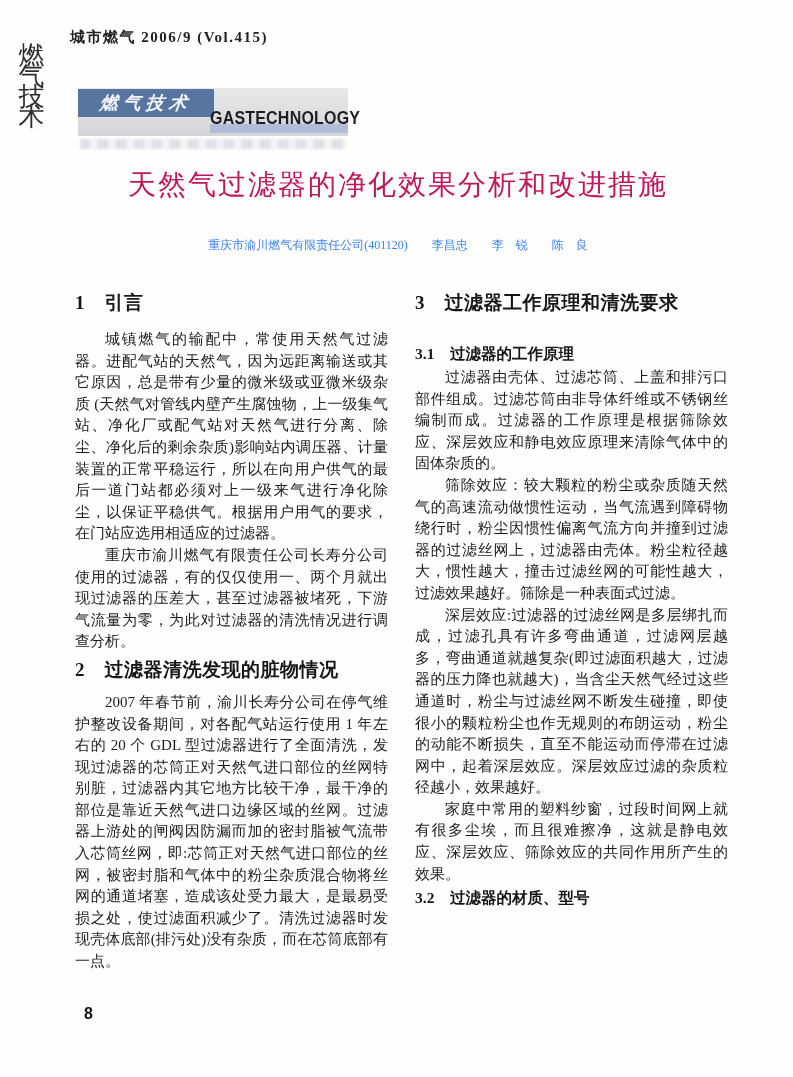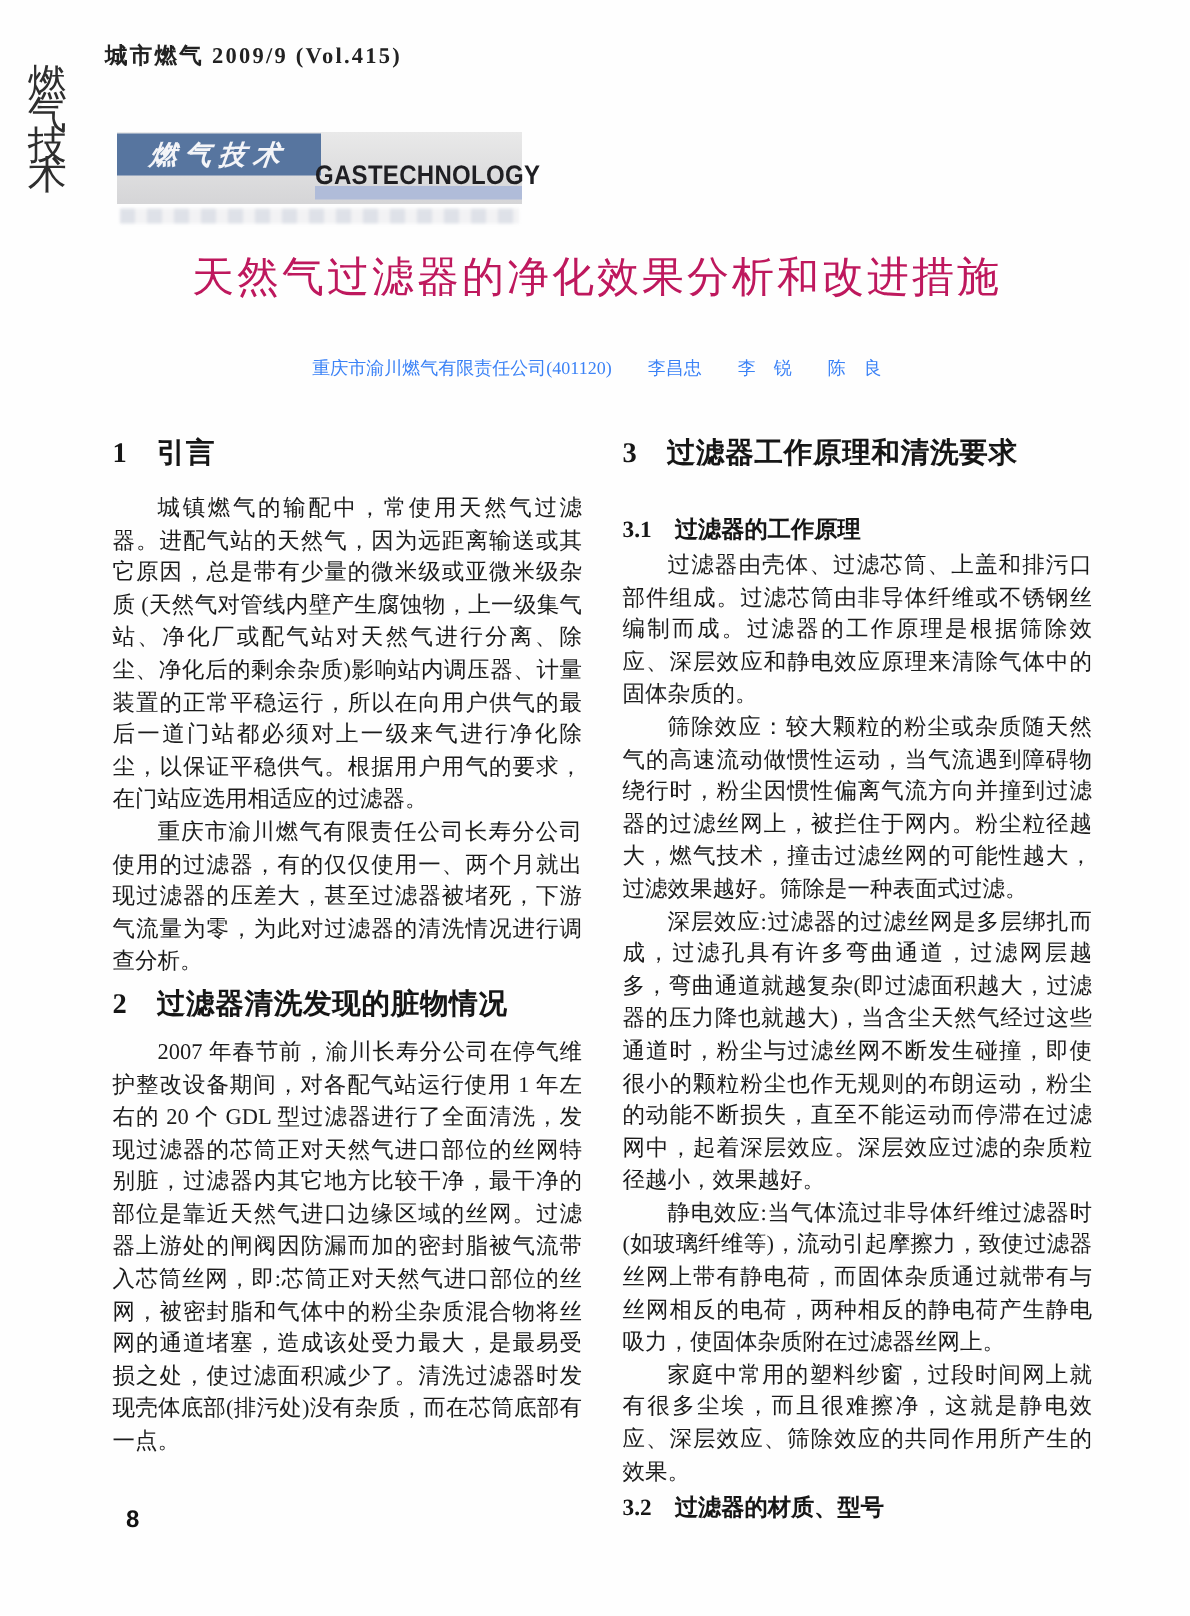--- a/index.html
+++ b/index.html
@@ -63,21 +63,21 @@
     color:#1a80d2;font-size:15px;text-decoration:none;cursor:pointer;}
   .submit-link .url{letter-spacing:.3px;}
 </style>
 </head>
 <body>
 
 <div class="page">
 
   <div class="spine">燃气技术</div>
 
-  <div class="journal-line">城市燃气  2009/9  (Vol.415)</div>
+  <div class="journal-line">城市燃气  2006/9  (Vol.415)</div>
 
   <div class="banner">
     <div class="banner-bg"></div>
     <div class="banner-blue">
       <span class="banner-cn">燃气技术</span>
     </div>
     <div class="banner-strip"></div>
     <div class="banner-en">GASTECHNOLOGY</div>
     <div class="banner-ghost"></div>
   </div>
@@ -93,23 +93,22 @@
       <p>城镇燃气的输配中，常使用天然气过滤器。进配气站的天然气，因为远距离输送或其它原因，总是带有少量的微米级或亚微米级杂质 (天然气对管线内壁产生腐蚀物，上一级集气站、净化厂或配气站对天然气进行分离、除尘、净化后的剩余杂质)影响站内调压器、计量装置的正常平稳运行，所以在向用户供气的最后一道门站都必须对上一级来气进行净化除尘，以保证平稳供气。根据用户用气的要求，在门站应选用相适应的过滤器。</p>
       <p>重庆市渝川燃气有限责任公司长寿分公司使用的过滤器，有的仅仅使用一、两个月就出现过滤器的压差大，甚至过滤器被堵死，下游气流量为零，为此对过滤器的清洗情况进行调查分析。</p>
       <h2 class="sec later">2　过滤器清洗发现的脏物情况</h2>
       <p>2007 年春节前，渝川长寿分公司在停气维护整改设备期间，对各配气站运行使用 1 年左右的 20 个 GDL 型过滤器进行了全面清洗，发现过滤器的芯筒正对天然气进口部位的丝网特别脏，过滤器内其它地方比较干净，最干净的部位是靠近天然气进口边缘区域的丝网。过滤器上游处的闸阀因防漏而加的密封脂被气流带入芯筒丝网，即:芯筒正对天然气进口部位的丝网，被密封脂和气体中的粉尘杂质混合物将丝网的通道堵塞，造成该处受力最大，是最易受损之处，使过滤面积减少了。清洗过滤器时发现壳体底部(排污处)没有杂质，而在芯筒底部有一点。</p>
     </div>
 
     <div class="col">
       <h2 class="sec">3　过滤器工作原理和清洗要求</h2>
       <h3 class="sub">3.1　过滤器的工作原理</h3>
       <p>过滤器由壳体、过滤芯筒、上盖和排污口部件组成。过滤芯筒由非导体纤维或不锈钢丝编制而成。过滤器的工作原理是根据筛除效应、深层效应和静电效应原理来清除气体中的固体杂质的。</p>
-      <p>筛除效应：较大颗粒的粉尘或杂质随天然气的高速流动做惯性运动，当气流遇到障碍物绕行时，粉尘因惯性偏离气流方向并撞到过滤器的过滤丝网上，被拦住于网内。粉尘粒径越大，燃气技术，撞击过滤丝网的可能性越大，过滤效果越好。筛除是一种表面式过滤。</p>
+      <p>筛除效应：较大颗粒的粉尘或杂质随天然气的高速流动做惯性运动，当气流遇到障碍物绕行时，粉尘因惯性偏离气流方向并撞到过滤器的过滤丝网上，过滤器由壳体。粉尘粒径越大，惯性越大，撞击过滤丝网的可能性越大，过滤效果越好。筛除是一种表面式过滤。</p>
       <p>深层效应:过滤器的过滤丝网是多层绑扎而成，过滤孔具有许多弯曲通道，过滤网层越多，弯曲通道就越复杂(即过滤面积越大，过滤器的压力降也就越大)，当含尘天然气经过这些通道时，粉尘与过滤丝网不断发生碰撞，即使很小的颗粒粉尘也作无规则的布朗运动，粉尘的动能不断损失，直至不能运动而停滞在过滤网中，起着深层效应。深层效应过滤的杂质粒径越小，效果越好。</p>
-      <p>静电效应:当气体流过非导体纤维过滤器时(如玻璃纤维等)，流动引起摩擦力，致使过滤器丝网上带有静电荷，而固体杂质通过就带有与丝网相反的电荷，两种相反的静电荷产生静电吸力，使固体杂质附在过滤器丝网上。</p>
       <p>家庭中常用的塑料纱窗，过段时间网上就有很多尘埃，而且很难擦净，这就是静电效应、深层效应、筛除效应的共同作用所产生的效果。</p>
       <h3 class="sub sub2">3.2　过滤器的材质、型号</h3>
     </div>
 
   </div>
 
   <div class="footer">
     <span class="pagenum">8</span>
   </div>
 

